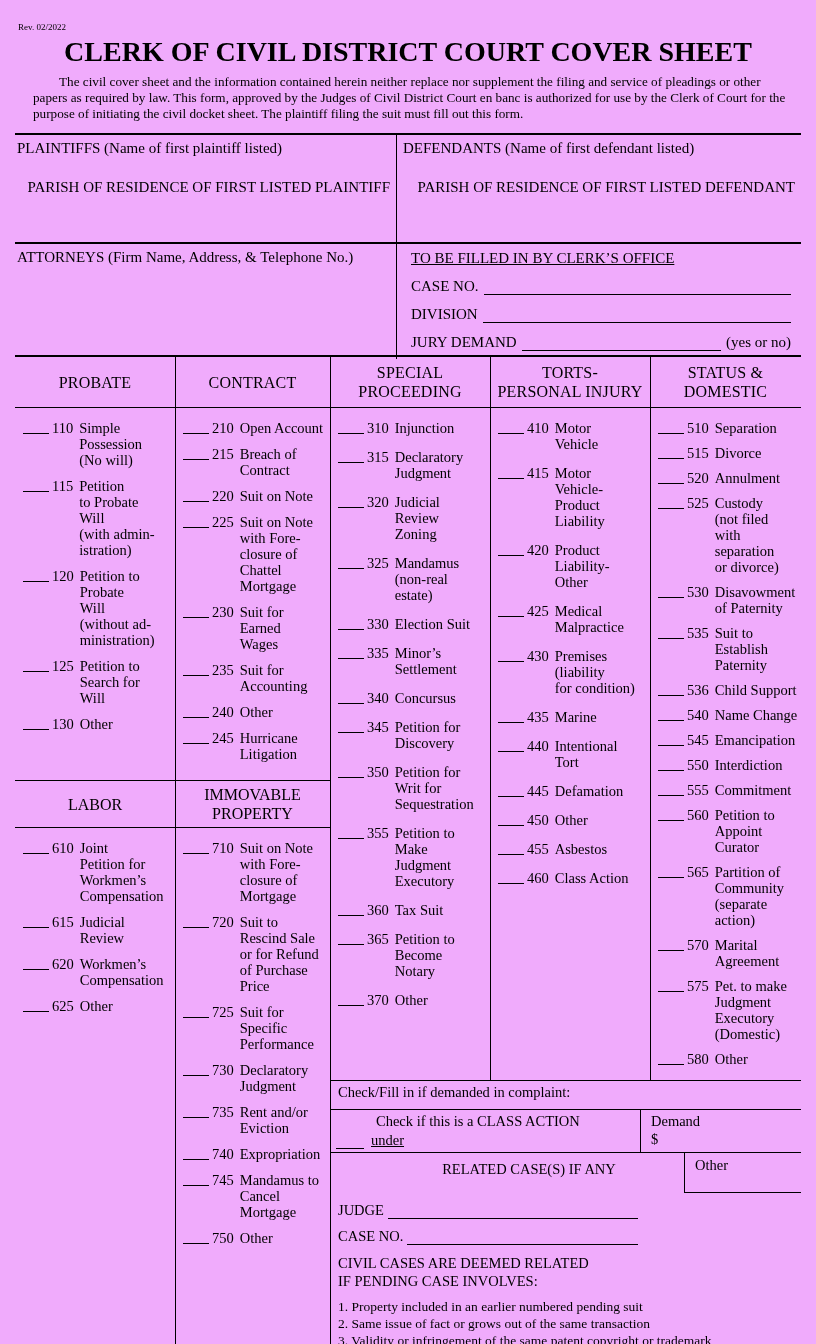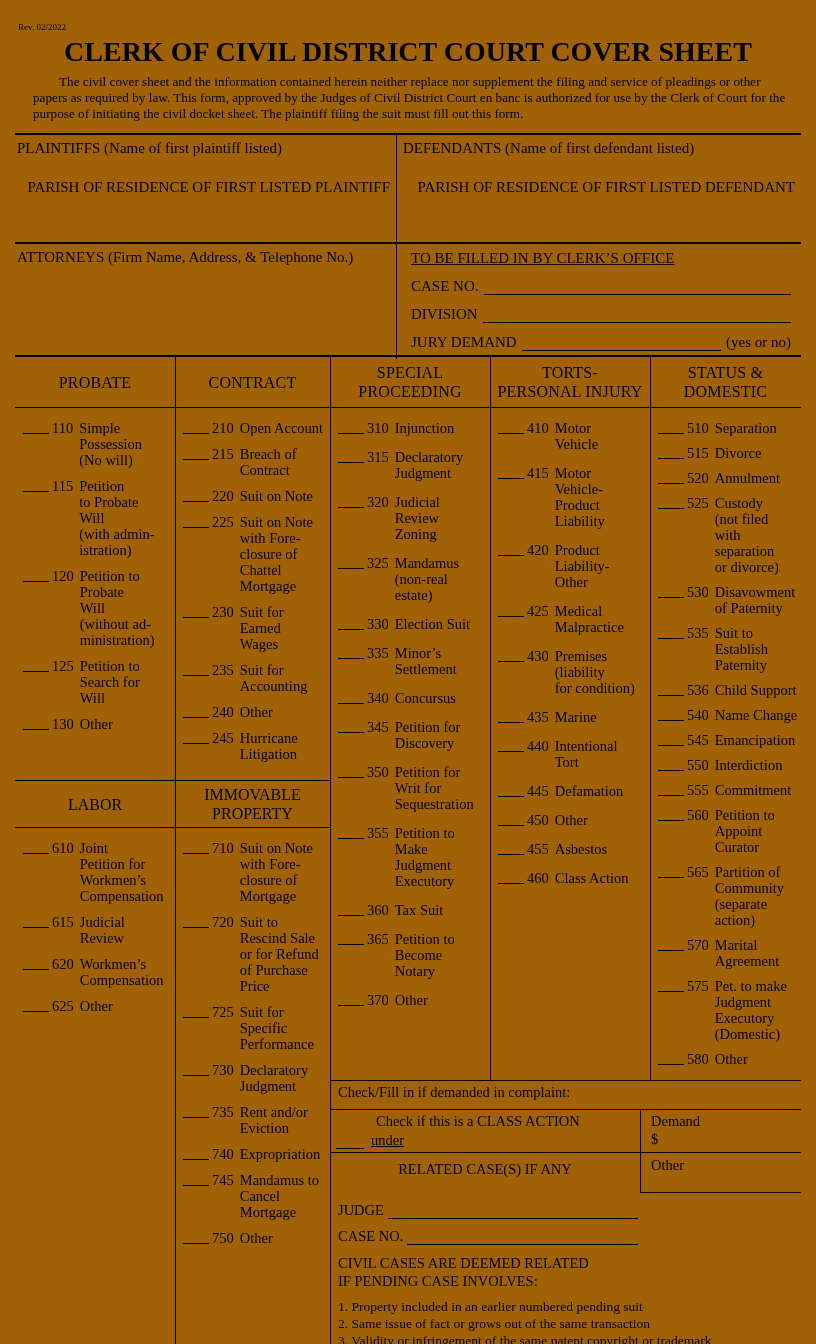--- a/index.html
+++ b/index.html
@@ -1,16 +1,16 @@
 <!DOCTYPE html>
 <html><head>
 <meta charset="utf-8">
 <style>
   html,body{margin:0;padding:0;background:#e9e9e9;}
-  .page{position:relative;width:816px;height:1344px;margin:0 auto;background:#a16207;
+  .page{position:relative;width:816px;height:1344px;margin:0 auto;background:#f0abfc;
         font-family:"Liberation Serif","DejaVu Serif",serif;color:#000;overflow:hidden;}
   .rev{position:absolute;top:22px;left:18px;font-size:9px;}
   .title{position:absolute;top:36px;left:0;width:100%;text-align:center;font-size:28px;font-weight:bold;}
   .intro{position:absolute;top:74px;left:33px;width:754px;font-size:13.2px;line-height:16px;text-indent:26px;}
   
   .parties{position:absolute;top:133px;left:15px;width:786px;}
   .p-row{display:flex;}
   .p-row1{height:107px;border-top:2px solid #000;}
   .p-row2{height:115px;border-top:2px solid #000;}
   .p-cell-l{width:373px;border-right:1.5px solid #000;padding:5px 6px 0 2px;}
@@ -45,21 +45,21 @@
   
   .footer-block{position:absolute;left:315px;top:723px;width:471px;font-size:14.5px;}
   .f-row1{height:25px;border-top:1.5px solid #000;border-bottom:1.5px solid #000;padding:3px 0 0 8px;}
   .f-row2{display:flex;height:42px;border-bottom:1.5px solid #000;}
   .f-row2-left{width:310px;padding-top:3px;}
   .ca-line1{padding-left:30px;margin-left:16px;}
   .ca-line2{display:flex;align-items:flex-end;gap:4px;padding-left:6px;margin-top:2px;text-decoration:underline;}
   .ca-line2 .blank{width:28px;}
   .f-row2-right{flex:1;border-left:1.5px solid #000;padding:2px 0 0 10px;line-height:18px;}
   .f-row3{display:flex;height:40px;}
-  .f-row3-left{width:310px;text-align:center;padding-top:8px;}
+  .f-row3-left{width:310px;text-align:center;padding-top:8px;margin-left:44px;}
   .f-row3-right{flex:1;border-left:1.5px solid #000;border-bottom:1.5px solid #000;padding:4px 0 0 10px;}
   .judge-row{display:flex;align-items:flex-end;gap:4px;margin:9px 0 0 8px;width:300px;}
   .deemed{margin:10px 0 0 8px;white-space:pre-line;line-height:17.5px;}
   .rules{margin:8px 0 0 8px;font-size:13.5px;line-height:17px;}
 </style>
 </head>
 <body>
 
 <div class="page">
   <div class="rev">Rev. 02/2022</div>

